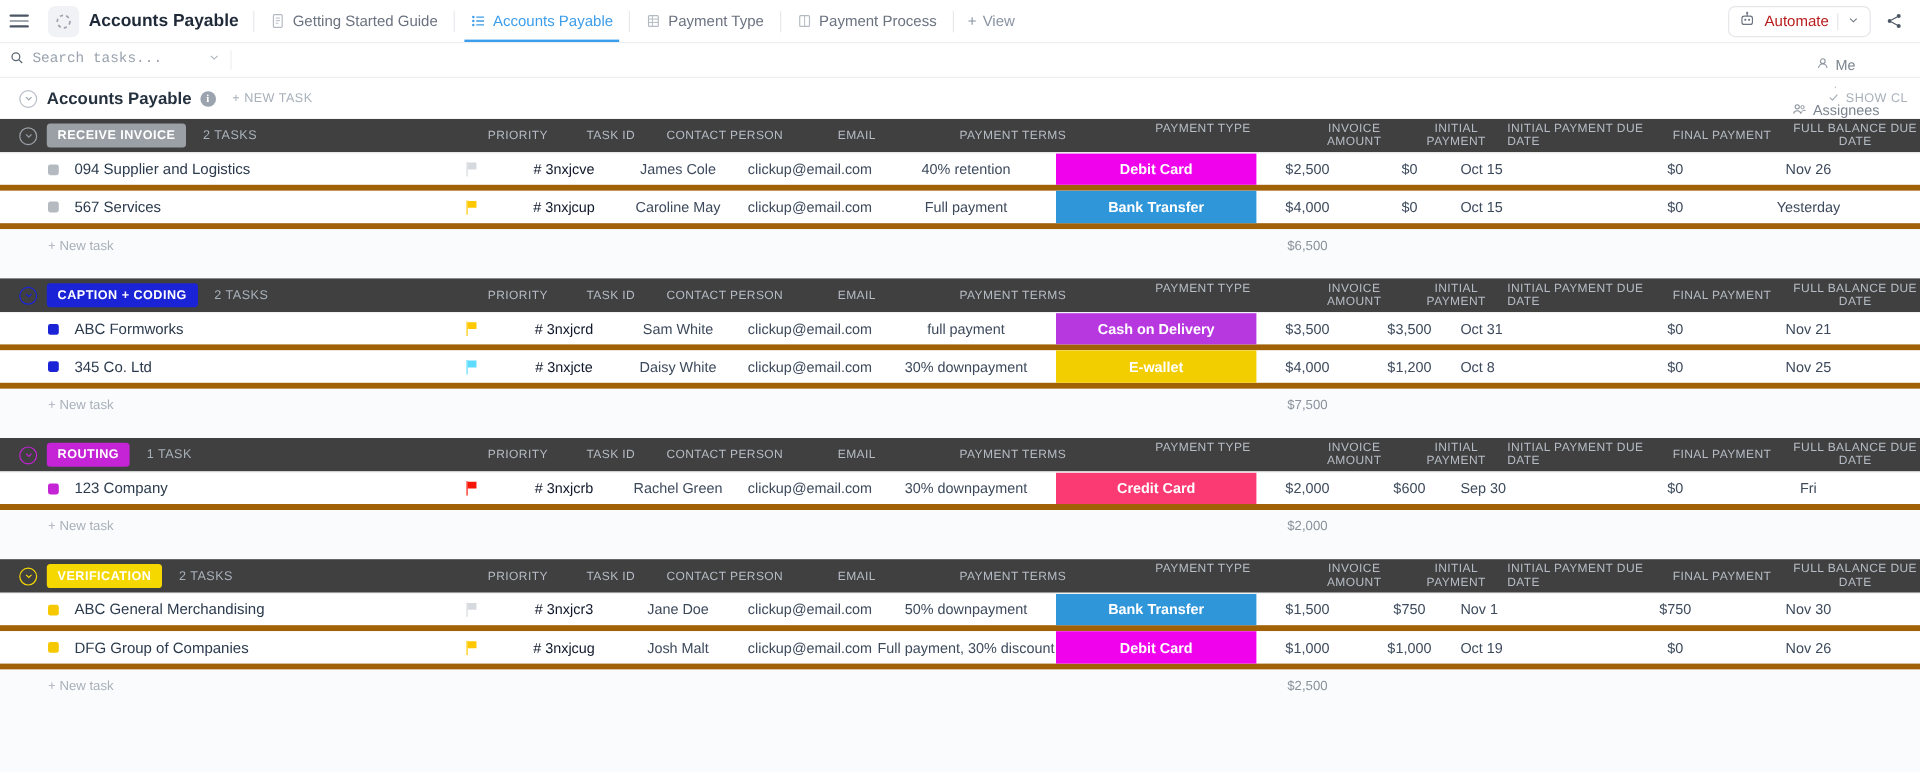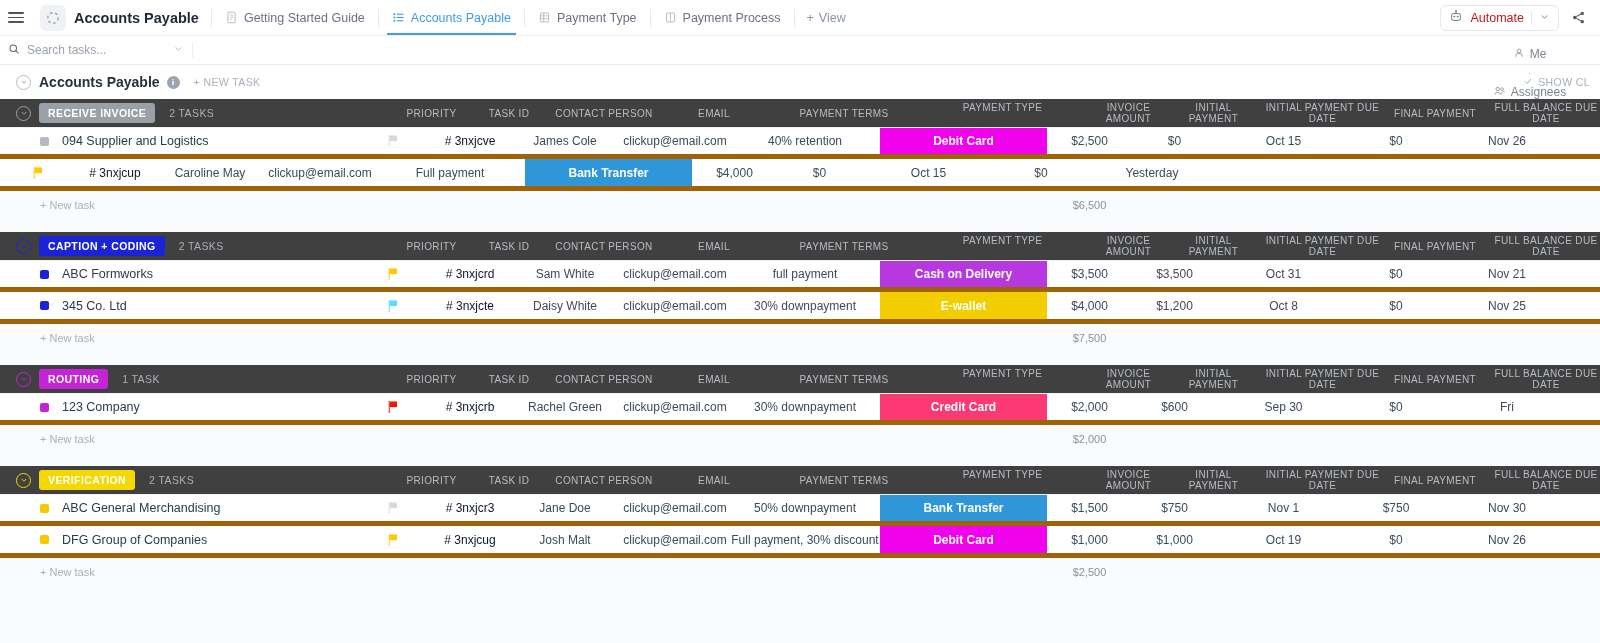--- a/index.html
+++ b/index.html
@@ -80,22 +80,22 @@
 
   
   .toolbar {
     height: 29px;
     display:flex; align-items:center;
     border-bottom:1px solid #edeef2;
     background:#ffffff;
     padding: 0 10px 0 8px;
   }
   .search-wrap {
-    display:flex; align-items:center; gap:7px;
-    width: 176px; color:#9aa3ae; font-size:12px; cursor:text;
+    display:flex; align-items:flex-start; gap:7px;
+    width: 176px; color:#9aa3ae; font-size:12px; cursor:text;font-family:Liberation Mono, monospace;
   }
   .search-wrap .chev { margin-left:auto; }
   .search-div { width:1px; height:16px; background:#eceef1; margin-left:8px;}
   .toolbar-right { margin-left:auto; display:flex; align-items:center; gap:3px;flex-direction:column; }
   .tb-btn {
     display:flex; align-items:center; gap:5px;
     height:20px; padding:0 7px; border-radius:4px;
     font-size:12px; color:#7b848f; white-space:nowrap; cursor:pointer;
   }
   .tb-btn.hl { background:#e8f4fe; color:#5aabef; }
@@ -158,21 +158,21 @@
   
   .c-name   { width: 355px; display:flex; align-items:center; padding-left:40px; flex:0 0 auto;}
   .c-prio   { width: 75px; display:flex; justify-content:center; flex:0 0 auto;}
   .c-id     { width: 80px; text-align:center; color:#0f172a; flex:0 0 auto;}
   .c-person { width: 110px; text-align:center; flex:0 0 auto;}
   .c-email  { width: 110px; text-align:center; flex:0 0 auto;}
   .c-terms  { width: 150px; text-align:center; flex:0 0 auto;}
   .c-ptype  { width: 167px; display:flex; align-items:stretch; justify-content:center; flex:0 0 auto; align-self:stretch;}
   .c-amt    { width: 85px; text-align:center; flex:0 0 auto;}
   .c-init   { width: 85px; text-align:center; flex:0 0 auto;}
-  .c-initdue{ width: 133px; text-align:center; flex:0 0 auto;}
+  .c-initdue{ width: 133px; text-align:left; flex:0 0 auto;}
   .c-final  { width: 92px; text-align:center; flex:0 0 auto;}
   .c-fullbal{ width: 130px; text-align:center; flex:0 0 auto;}
 
   .hdr-cell { color:#b6bcc5; font-size:10px; letter-spacing:.35px; }
 
   .sq { width:9px; height:9px; border-radius:2px; margin-right:13px; flex:0 0 auto; }
   .task-name { font-size:12.5px; color:#2b3a4d; white-space:nowrap; }
 
   .ptype-chip {
     width:100%; display:flex; align-items:center; justify-content:center;
@@ -434,20 +434,24 @@
         <div class="c-ptype">
           <div class="ptype-chip" style="background: rgb(240, 3, 236);">Debit Card</div>
         </div>
         <div class="c-amt">$2,500</div>
         <div class="c-init">$0</div>
         <div class="c-initdue">Oct 15</div>
         <div class="c-final">$0</div>
         <div class="c-fullbal">Nov 26</div>
       </div>
       <div class="row">
+        <div class="c-name">
+          <span class="sq" style="background: rgb(181, 186, 192);"></span>
+          <span class="task-name">567 Services</span>
+        </div>
         <div class="c-prio">
           <svg class="flag" viewBox="0 0 16 18">
             <rect x="2.3" y="1" width="1.3" height="16" fill="#ffc800"></rect>
             <path d="M3.6 1.6 L13.4 1.6 L13.4 9.2 L3.6 9.2 Z" fill="#ffc800"></path>
           </svg>
         </div>
         <div class="c-id"># 3nxjcup</div>
         <div class="c-person">Caroline May</div>
         <div class="c-email">clickup@email.com</div>
         <div class="c-terms">Full payment</div>

